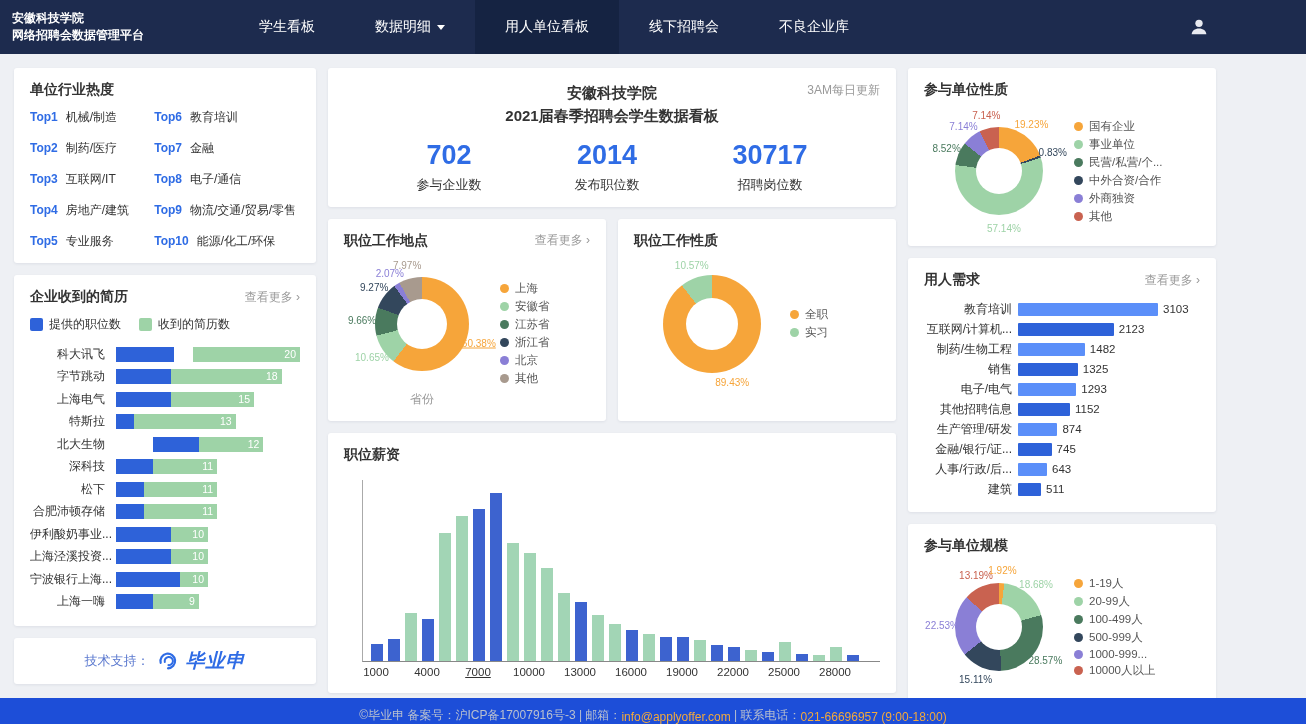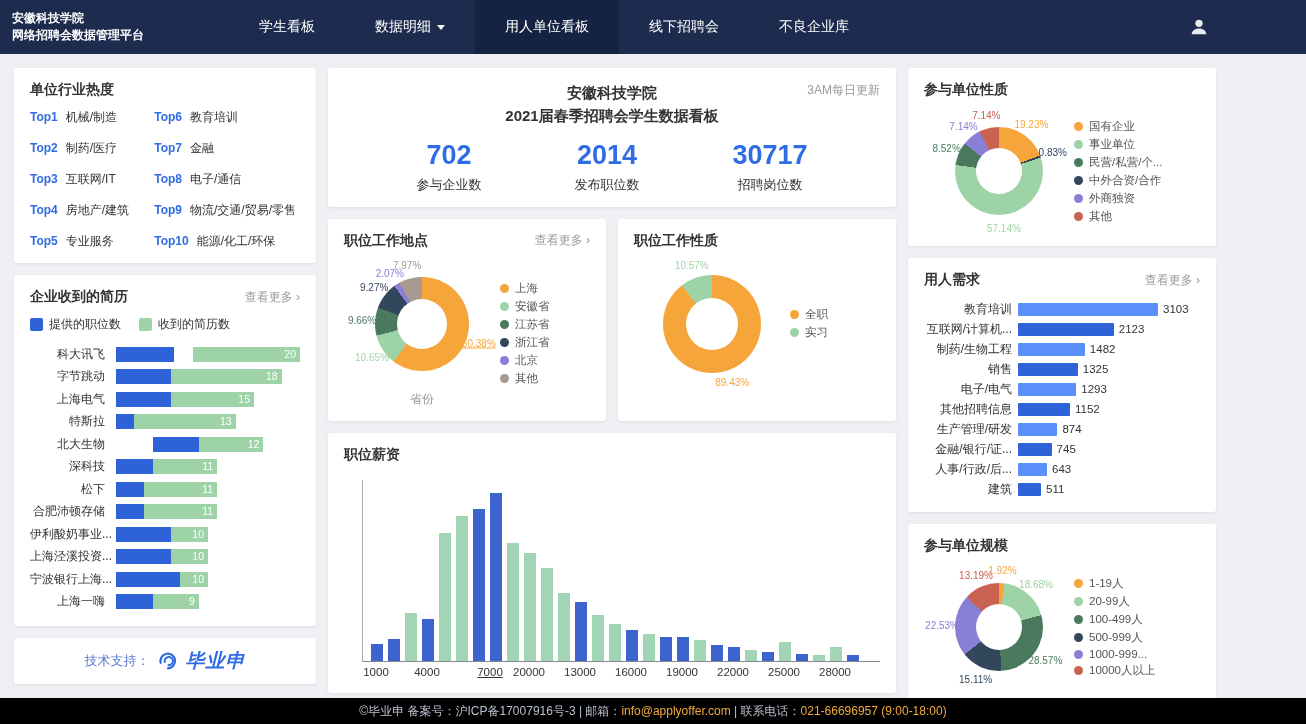--- a/index.html
+++ b/index.html
@@ -60,21 +60,21 @@
   
   .dm-row{display:flex;align-items:center;height:20px;font-size:12px}
   .dm-label{width:94px;text-align:right;padding-right:6px;color:#333;white-space:nowrap;overflow:hidden;flex:none}
   .dm-bar{height:13px;border-radius:1px;min-width:2px}
   .dm-val{margin-left:5px;color:#333;font-size:11.5px}
   
   #salary-plot{position:relative;height:182px;margin:16px 0 0 18px;display:flex;align-items:flex-end;gap:5px;border-left:1px solid #aaa;border-bottom:1px solid #888;padding-left:8px}
   .hbar{width:12px;flex:none}
   #salary-ticks{position:relative;height:18px;margin-left:18px;font-size:11.5px;color:#333}
   .tick{position:absolute;transform:translateX(-50%);top:4px}
-  footer{position:absolute;bottom:0;left:0;width:100%;height:26px;background:#000000;display:flex;align-items:center;justify-content:center;font-size:12px;color:#b9c0cf;white-space:pre}
+  footer{position:absolute;bottom:0;left:0;width:100%;height:26px;background:#1d4ed8;display:flex;align-items:flex-end;justify-content:center;font-size:12px;color:#b9c0cf;white-space:pre}
   .hl{color:#f3a93c}
 </style>
 </head>
 <body>
 
 <header>
   <div class="logo">
     <div>安徽科技学院</div>
     <div>网络招聘会数据管理平台</div>
   </div>
@@ -402,22 +402,22 @@
           <div class="hbar" style="height: 8.4px; background: rgb(61, 99, 207);"></div>
           <div class="hbar" style="height: 18.48px; background: rgb(162, 213, 181);"></div>
           <div class="hbar" style="height: 6.72px; background: rgb(61, 99, 207);"></div>
           <div class="hbar" style="height: 5.04px; background: rgb(162, 213, 181);"></div>
           <div class="hbar" style="height: 13.44px; background: rgb(162, 213, 181);"></div>
           <div class="hbar" style="height: 5.04px; background: rgb(61, 99, 207);"></div>
         </div>
       <div id="salary-ticks">
           <span class="tick" style="left: 14px;">1000</span>
           <span class="tick" style="left: 65px;">4000</span>
-          <span class="tick" style="left: 128px; text-decoration: underline;">7000</span>
-          <span class="tick" style="left: 167px;">20000</span>
+          <span class="tick" style="left: 116px; text-decoration: underline;">7000</span>
+          <span class="tick" style="left: 167px;">10000</span>
           <span class="tick" style="left: 218px;">13000</span>
           <span class="tick" style="left: 269px;">16000</span>
           <span class="tick" style="left: 320px;">19000</span>
           <span class="tick" style="left: 371px;">22000</span>
           <span class="tick" style="left: 422px;">25000</span>
           <span class="tick" style="left: 473px;">28000</span>
         </div>
     </section>
   </div>
 

